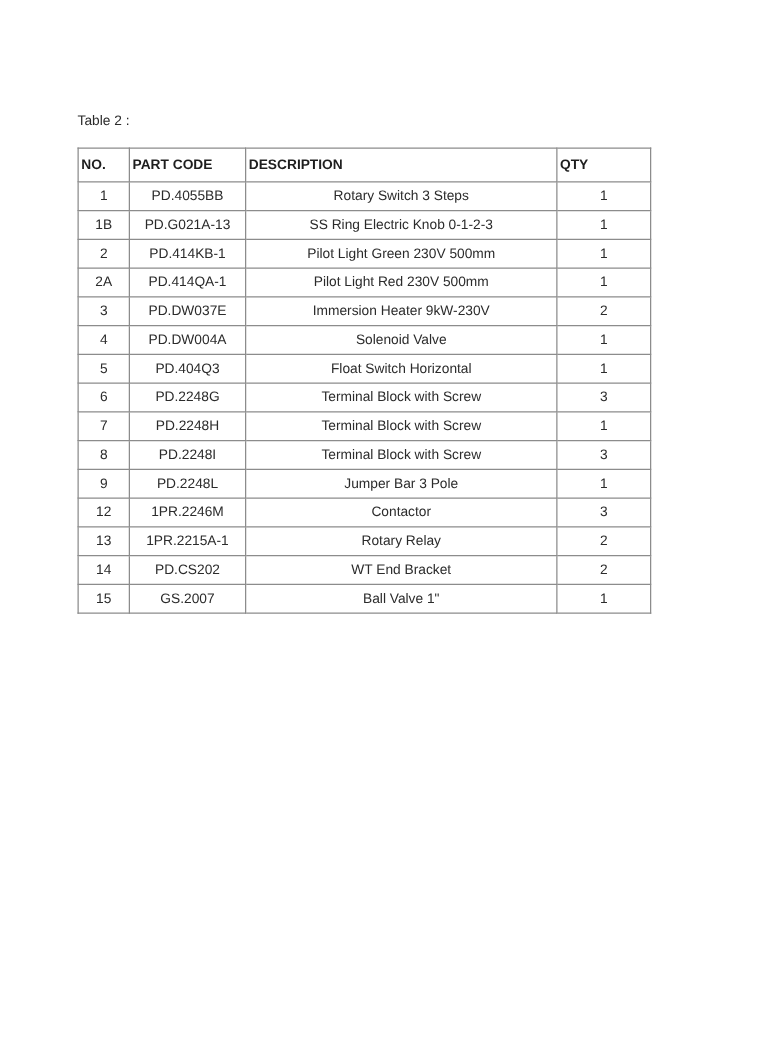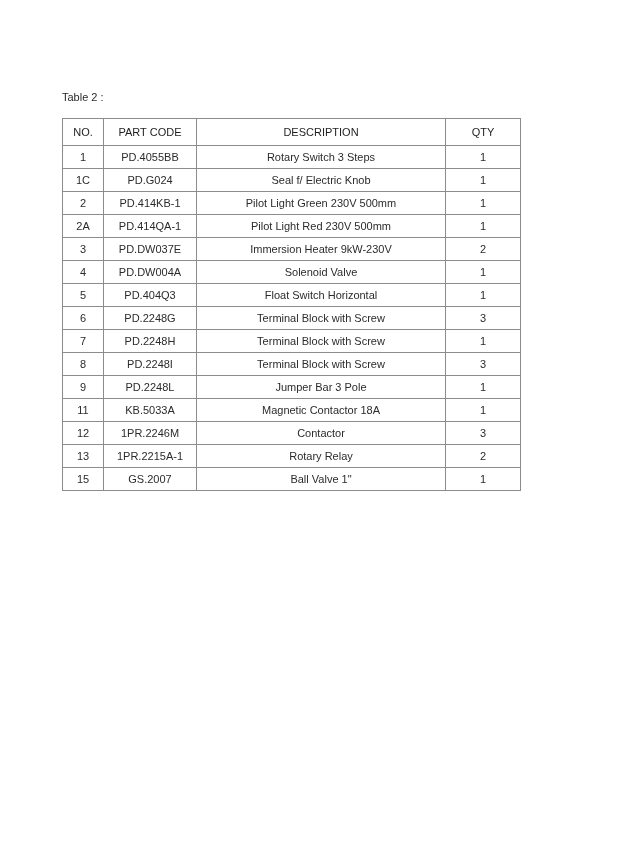--- a/index.html
+++ b/index.html
@@ -33,22 +33,22 @@
     font-size: 11px;
   }
   table.parts-table th,
   table.parts-table td {
     border: 1px solid #8c8c8c;
     overflow: hidden;
     white-space: nowrap;
   }
   table.parts-table th {
     height: 26px;
-    font-weight: normal;
-    text-align: center;
+    font-weight: bold;
+    text-align: left;
     padding: 0 2px;
     color: #1e1e1e;
   }
   table.parts-table td {
     height: 22px;
     padding: 0 8px;
     color: #2b2b2b;
   }
   table.parts-table td.c-no,
   table.parts-table td.c-qty {
@@ -82,23 +82,23 @@
       </tr>
     </thead>
     <tbody>
         <tr>
           <td class="c-no">1</td>
           <td class="c-part">PD.4055BB</td>
           <td class="c-desc">Rotary Switch 3 Steps</td>
           <td class="c-qty">1</td>
         </tr>
         <tr>
-          <td class="c-no">1C</td>
-          <td class="c-part">PD.G024</td>
-          <td class="c-desc">Seal f/ Electric Knob</td>
+          <td class="c-no">1B</td>
+          <td class="c-part">PD.G021A-13</td>
+          <td class="c-desc">SS Ring Electric Knob 0-1-2-3</td>
           <td class="c-qty">1</td>
         </tr>
         <tr>
           <td class="c-no">2</td>
           <td class="c-part">PD.414KB-1</td>
           <td class="c-desc">Pilot Light Green 230V 500mm</td>
           <td class="c-qty">1</td>
         </tr>
         <tr>
           <td class="c-no">2A</td>
@@ -142,35 +142,35 @@
           <td class="c-desc">Terminal Block with Screw</td>
           <td class="c-qty">3</td>
         </tr>
         <tr>
           <td class="c-no">9</td>
           <td class="c-part">PD.2248L</td>
           <td class="c-desc">Jumper Bar 3 Pole</td>
           <td class="c-qty">1</td>
         </tr>
         <tr>
-          <td class="c-no">11</td>
-          <td class="c-part">KB.5033A</td>
-          <td class="c-desc">Magnetic Contactor 18A</td>
-          <td class="c-qty">1</td>
-        </tr>
-        <tr>
           <td class="c-no">12</td>
           <td class="c-part">1PR.2246M</td>
           <td class="c-desc">Contactor</td>
           <td class="c-qty">3</td>
         </tr>
         <tr>
           <td class="c-no">13</td>
           <td class="c-part">1PR.2215A-1</td>
           <td class="c-desc">Rotary Relay</td>
+          <td class="c-qty">2</td>
+        </tr>
+        <tr>
+          <td class="c-no">14</td>
+          <td class="c-part">PD.CS202</td>
+          <td class="c-desc">WT End Bracket</td>
           <td class="c-qty">2</td>
         </tr>
         <tr>
           <td class="c-no">15</td>
           <td class="c-part">GS.2007</td>
           <td class="c-desc">Ball Valve 1"</td>
           <td class="c-qty">1</td>
         </tr>
       </tbody>
   </table>

